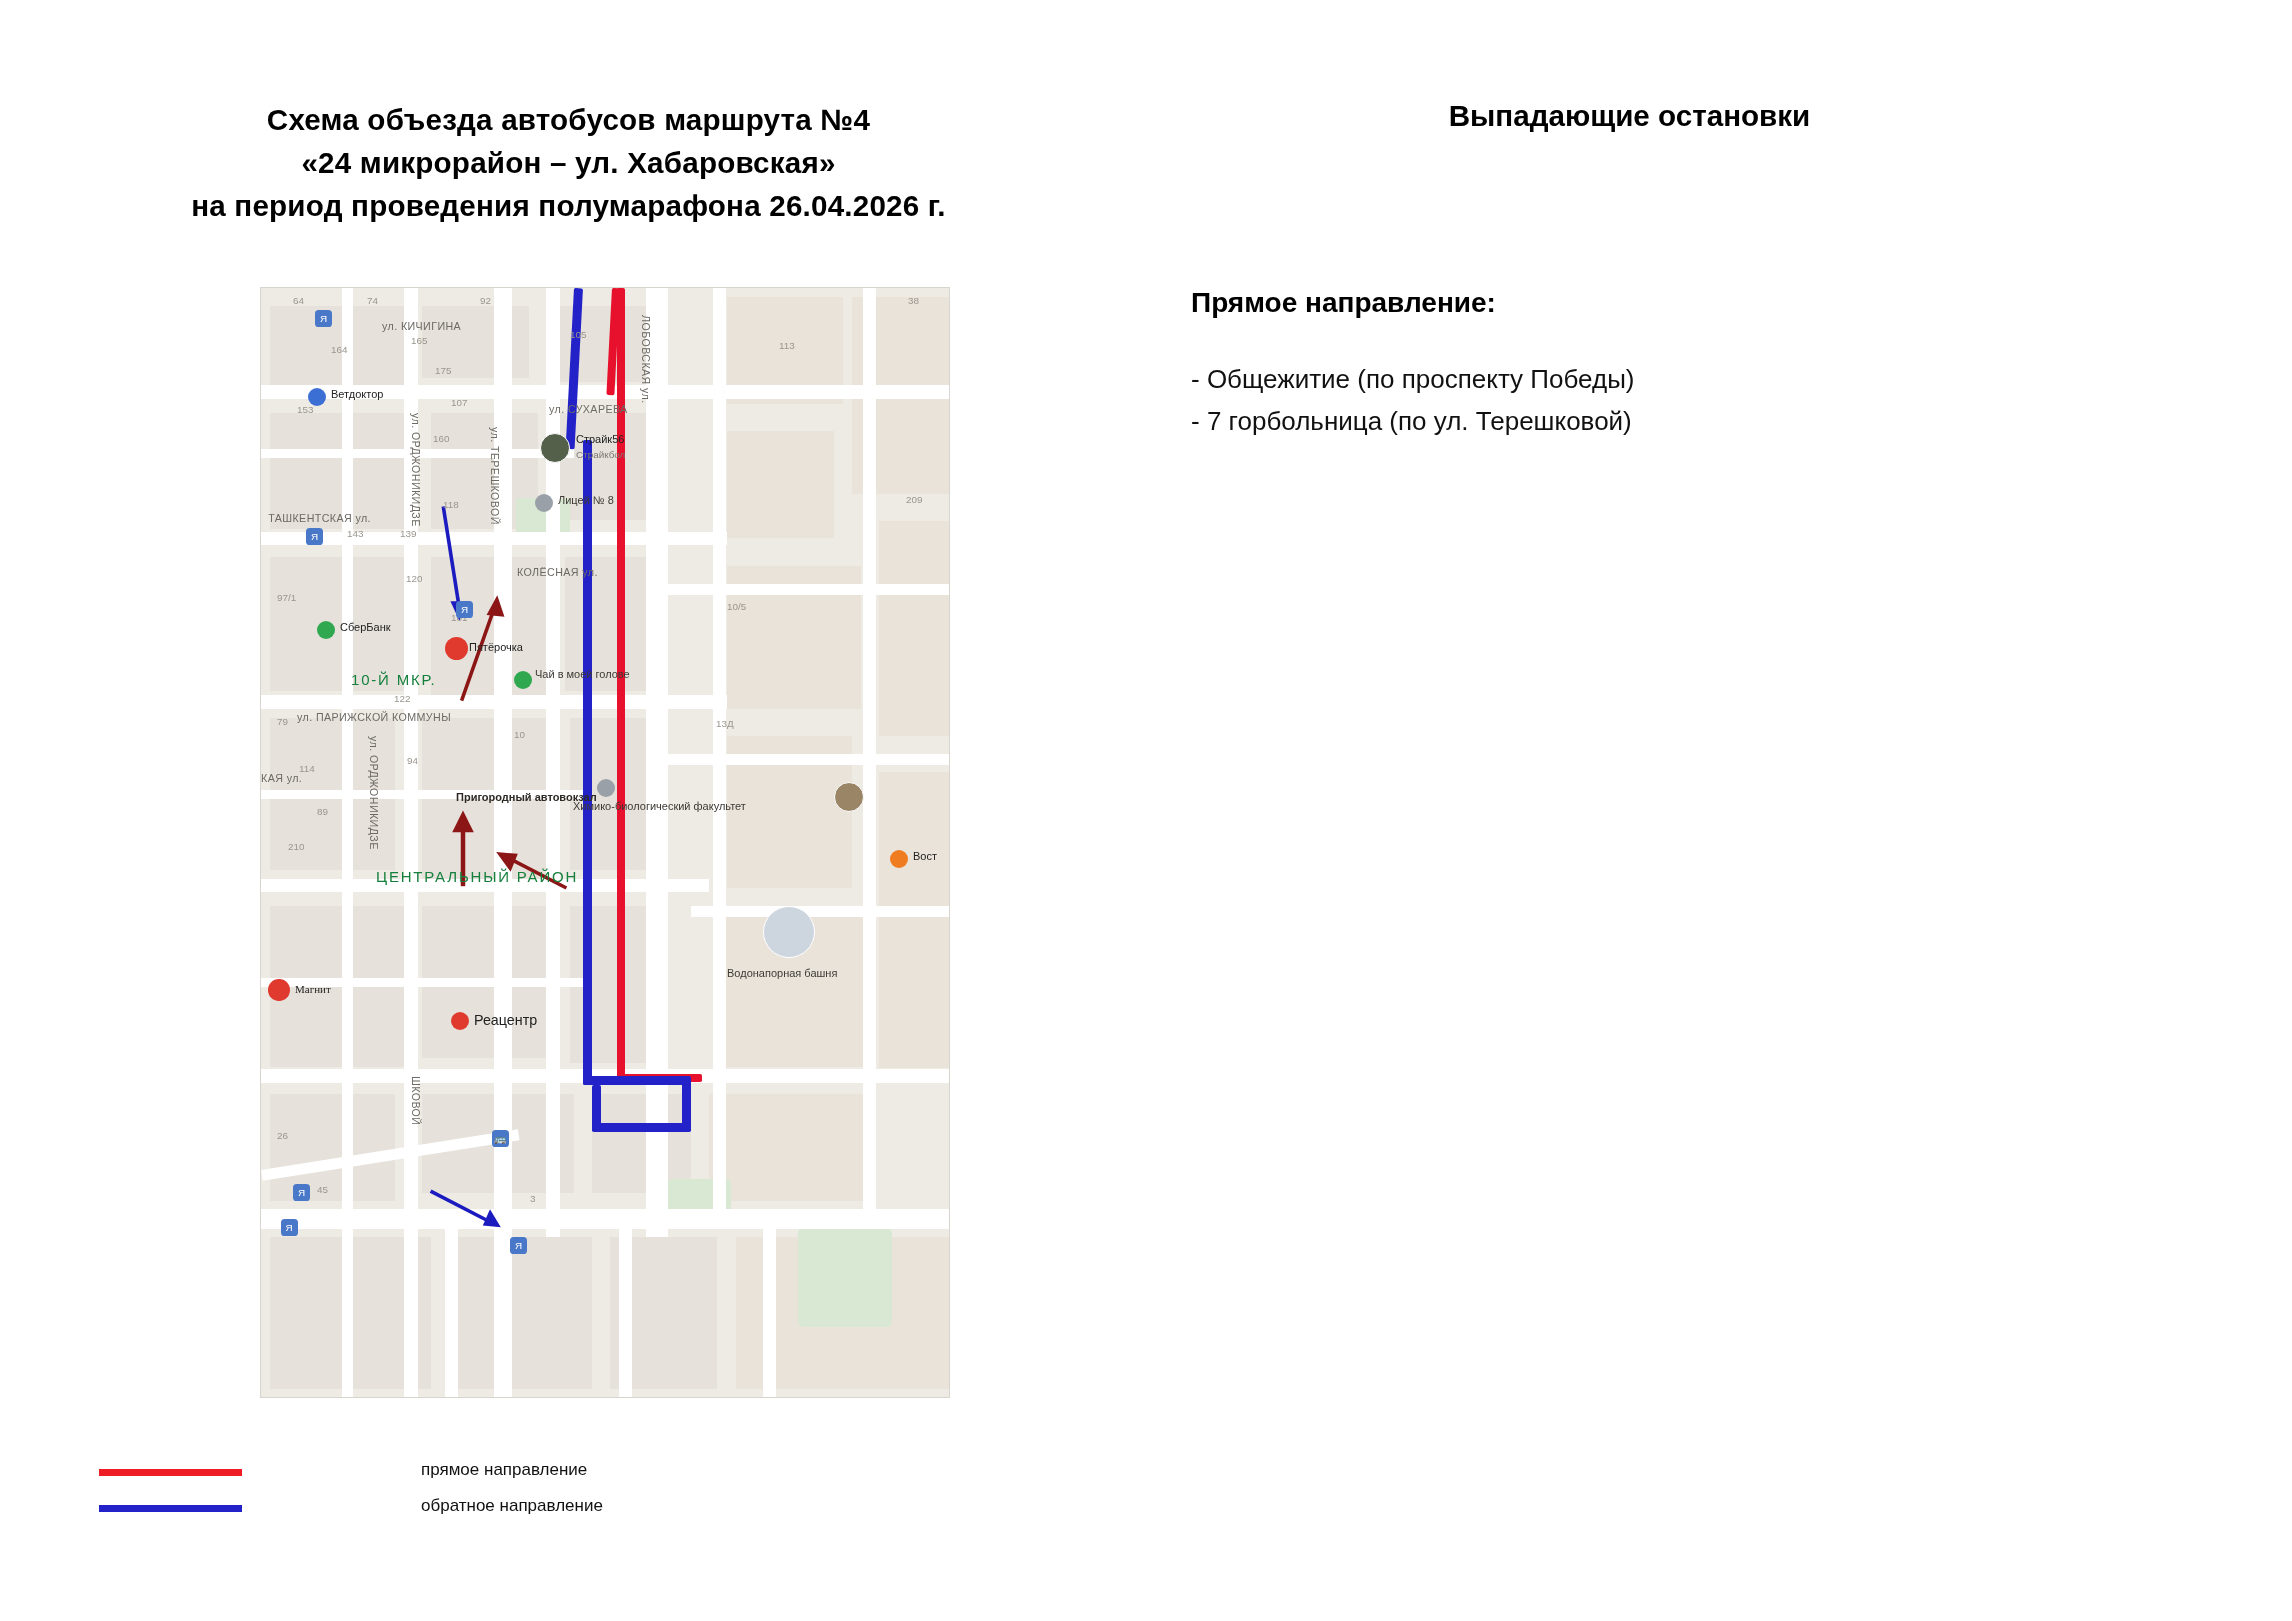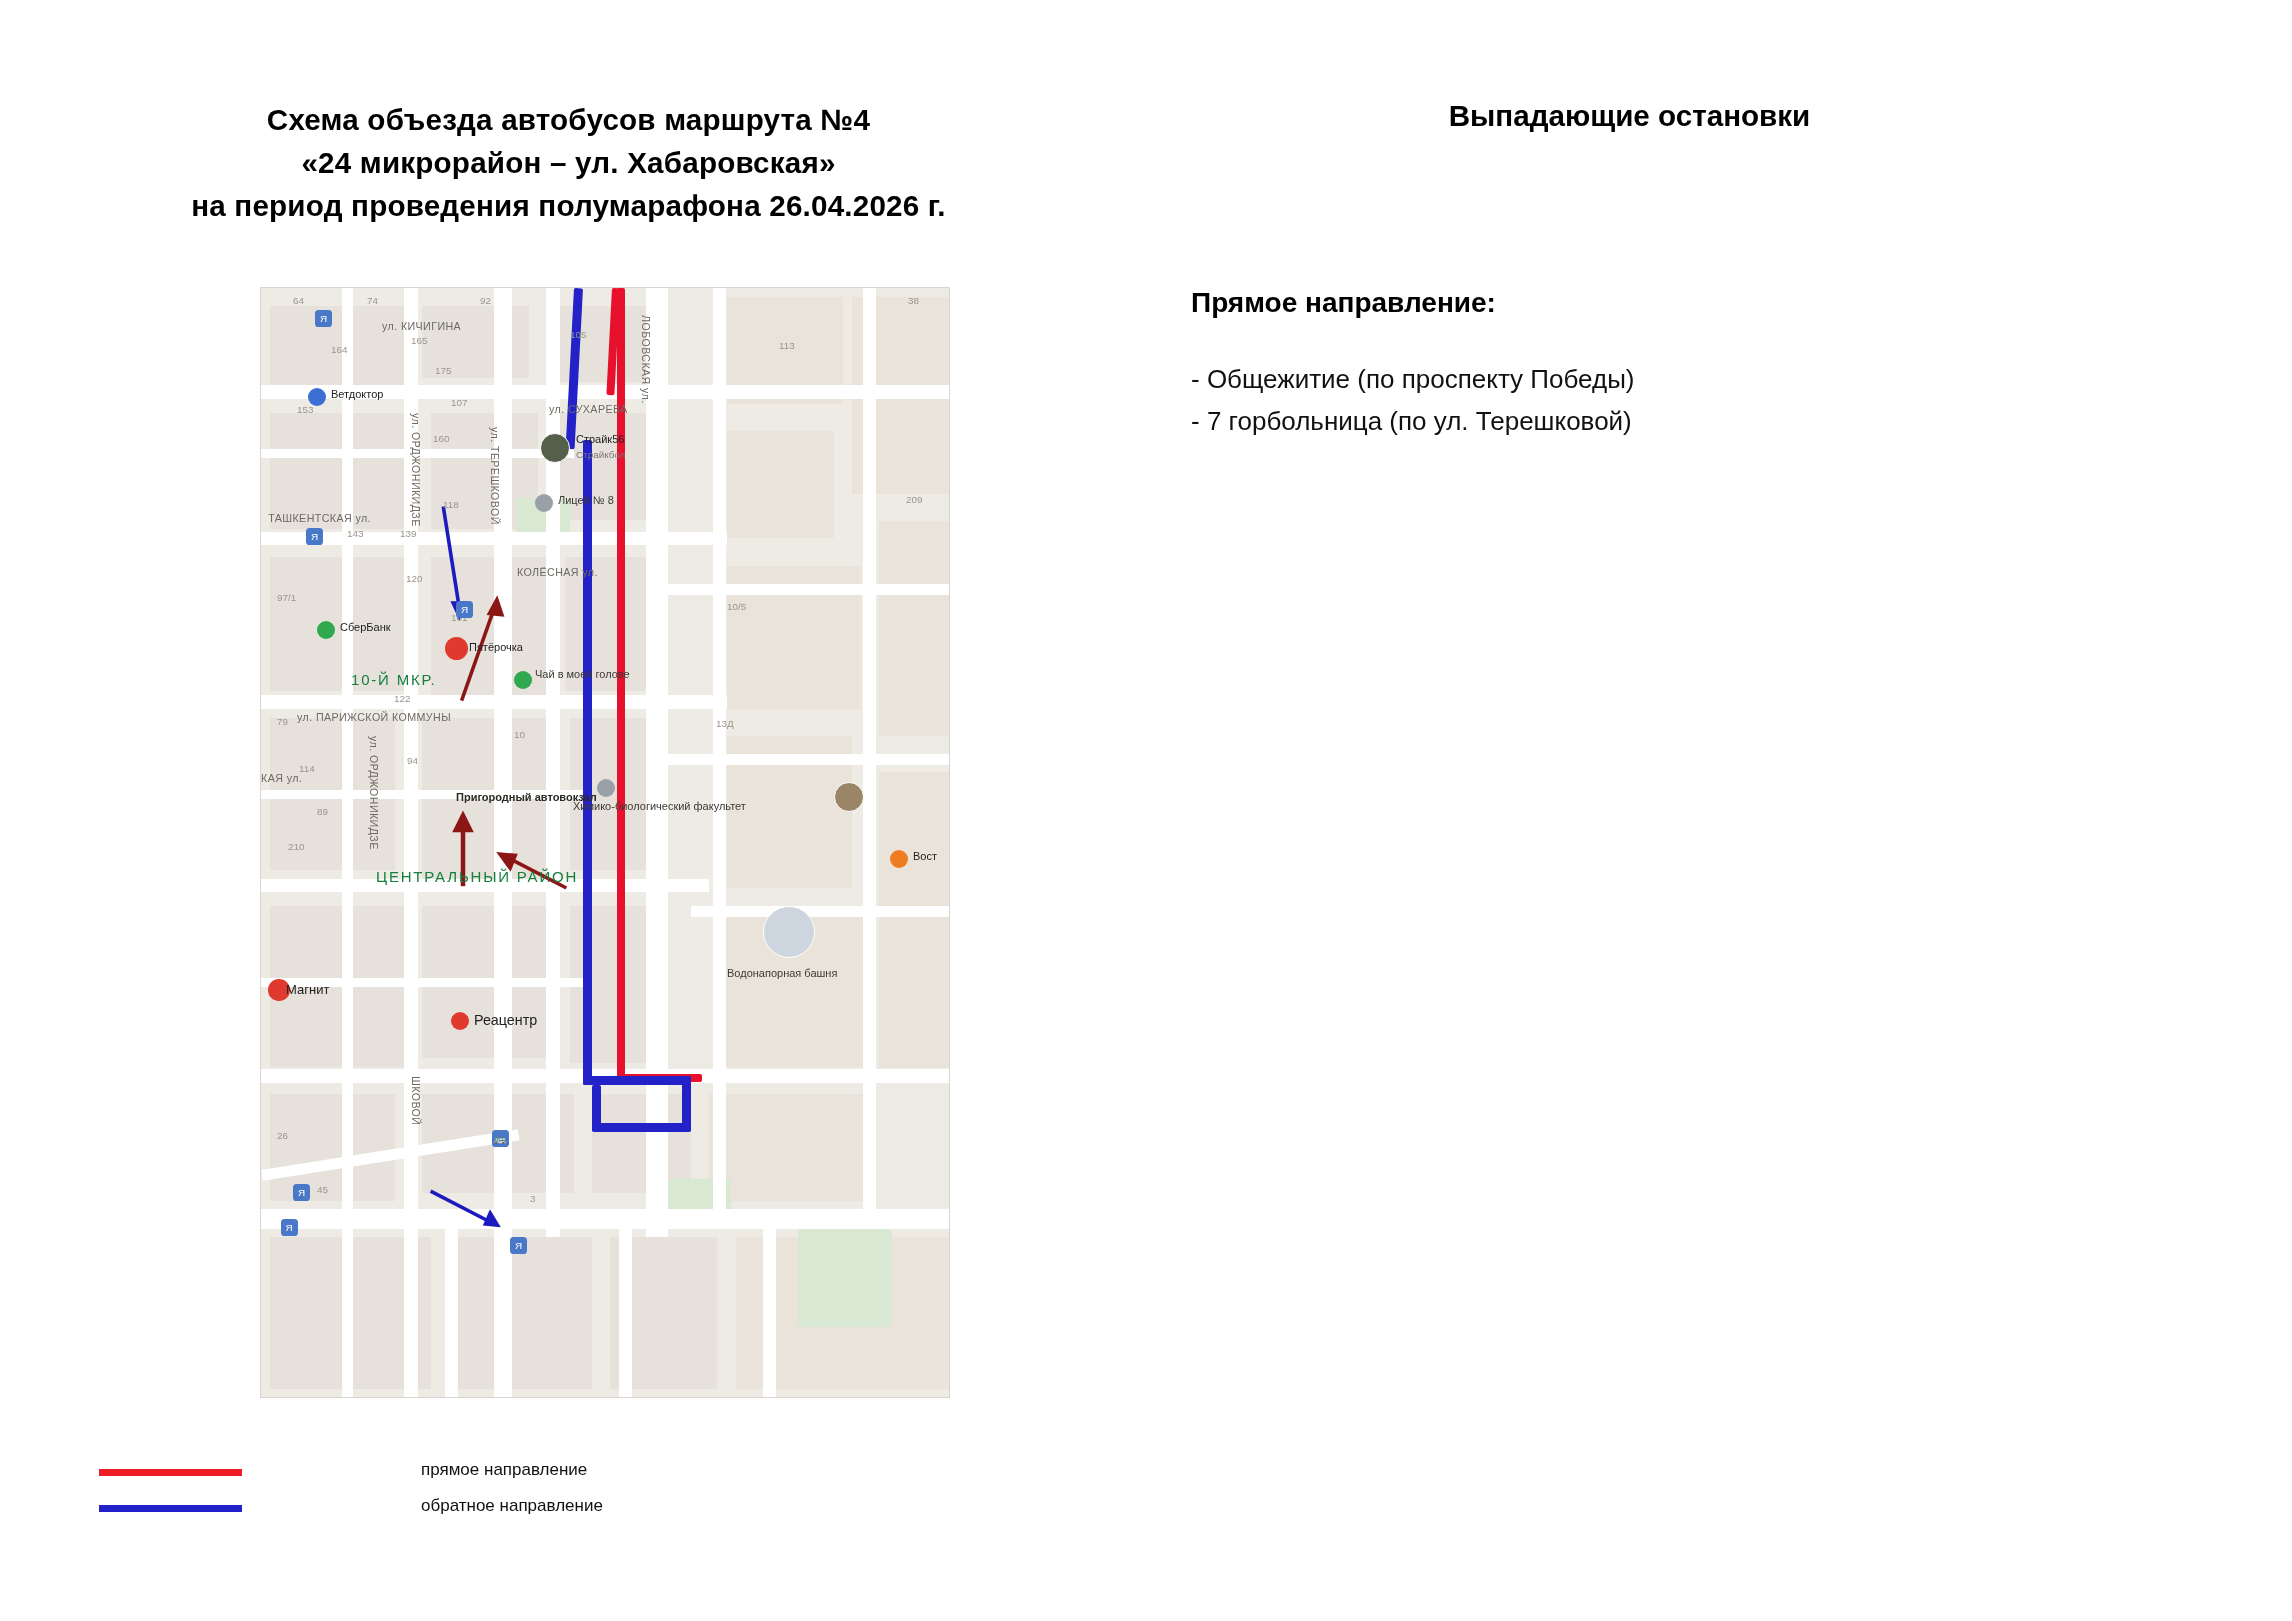--- a/index.html
+++ b/index.html
@@ -406,21 +406,21 @@
     <div class="poi-ico ico-grey" style="left:336px;top:491px;"></div>
     <div class="poi" style="left:312px;top:512px;text-align:center;">Химико-биологический факультет</div>
     <div class="photo-ico b2" style="left:573px;top:494px;"></div>
 
     <div class="poi district" style="left:115px;top:580px;">ЦЕНТРАЛЬНЫЙ РАЙОН</div>
 
     <div class="photo-ico b3" style="left:502px;top:618px;width:52px;height:52px;"></div>
     <div class="poi" style="left:466px;top:679px;">Водонапорная башня</div>
 
     <div class="poi-ico ico-red" style="left:7.2px;top:691px;width:21.5px;height:21.5px;"></div>
-    <div class="poi brand" style="left:25px;top:695px;font-size:13px;">Магнит</div>
+    <div class="poi brand" style="left:34px;top:695px;font-size:11px;font-family:Liberation Serif, serif;">Магнит</div>
 
     <div class="poi-ico ico-red" style="left:190px;top:724px;"></div>
     <div class="poi brand" style="left:213px;top:724px;font-size:14.3px;">Реацентр</div>
 
     <div class="poi-ico ico-orange" style="left:629px;top:562px;"></div>
     <div class="poi brand" style="left:652px;top:562px;">Вост</div>
   </div>
 
   <div id="legend">
     <div class="legend-row">

